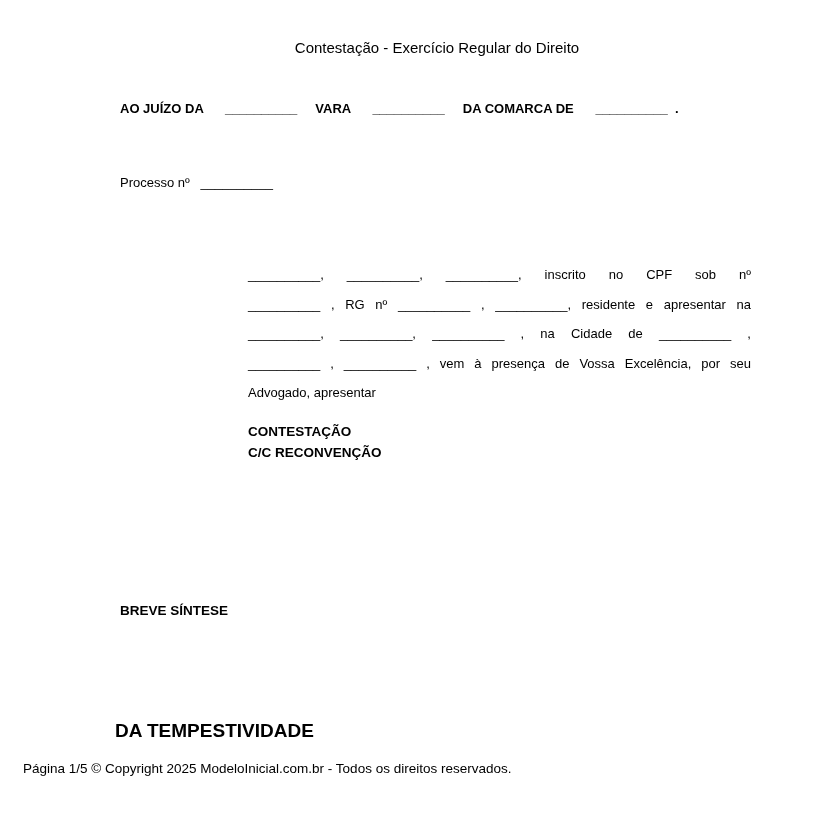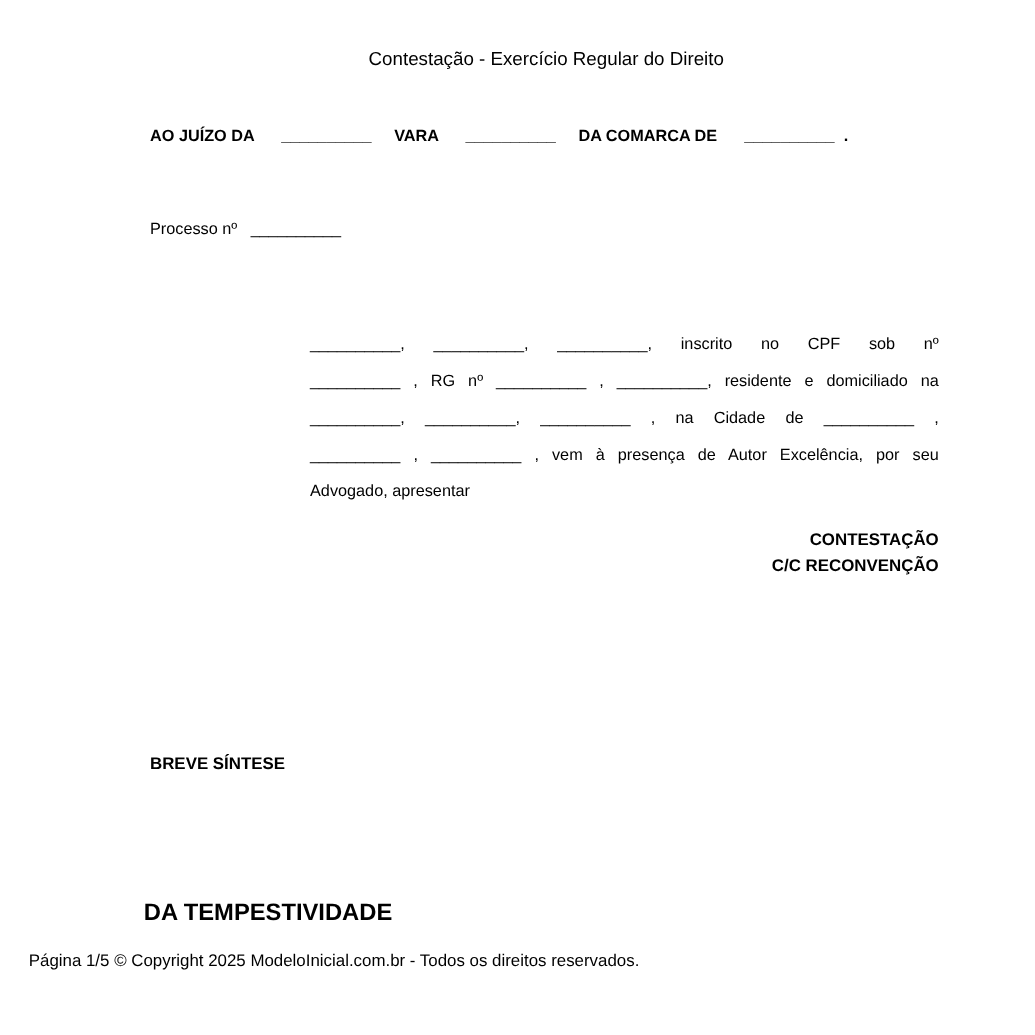--- a/index.html
+++ b/index.html
@@ -45,21 +45,21 @@
     top: 260px; left: 225px; width: 503px;
     font-size: 13px;
     line-height: 29.5px;
   }
   .line-just {
     text-align: justify;
     text-align-last: justify;
   }
   #doc-heading {
     top: 421px; left: 225px; width: 503px;
-    text-align: right;
+    text-align: left;
     font-weight: bold;
     font-size: 13.5px;
     line-height: 21px;
   }
   #object-paragraph {
     top: 483px; left: 225px; width: 503px;
     font-size: 13px;
     line-height: 29.5px;
   }
   #section1-heading {
@@ -93,23 +93,23 @@
 <div class="page">
 
   <div class="abs" id="doc-title">Contestação - Exercício Regular do Direito</div>
 
   <div class="abs" id="addressing">AO JUÍZO DA &nbsp;&nbsp;&nbsp;&nbsp;&nbsp;__________ &nbsp;&nbsp;&nbsp;&nbsp;VARA &nbsp;&nbsp;&nbsp;&nbsp;&nbsp;__________ &nbsp;&nbsp;&nbsp;&nbsp;DA COMARCA DE &nbsp;&nbsp;&nbsp;&nbsp;&nbsp;__________ &nbsp;.</div>
 
   <div class="abs" id="process-line">Processo nº &nbsp;&nbsp;__________</div>
 
   <div class="abs" id="qualification">
     <div class="line-just">__________, __________, __________, inscrito no CPF sob nº</div>
-    <div class="line-just">__________ , RG nº __________ , __________, residente e domiciliado na</div>
+    <div class="line-just">__________ , RG nº __________ , __________, residente e apresentar na</div>
     <div class="line-just">__________, __________, __________ , na Cidade de __________ ,</div>
-    <div class="line-just">__________ , __________ , vem à presença de Autor Excelência, por seu</div>
+    <div class="line-just">__________ , __________ , vem à presença de Vossa Excelência, por seu</div>
     <div>Advogado, apresentar</div>
   </div>
 
   <div class="abs" id="doc-heading">
     <div>CONTESTAÇÃO</div>
     <div>C/C RECONVENÇÃO</div>
   </div>
 
 
   <div class="abs" id="section1-heading">BREVE SÍNTESE</div>

